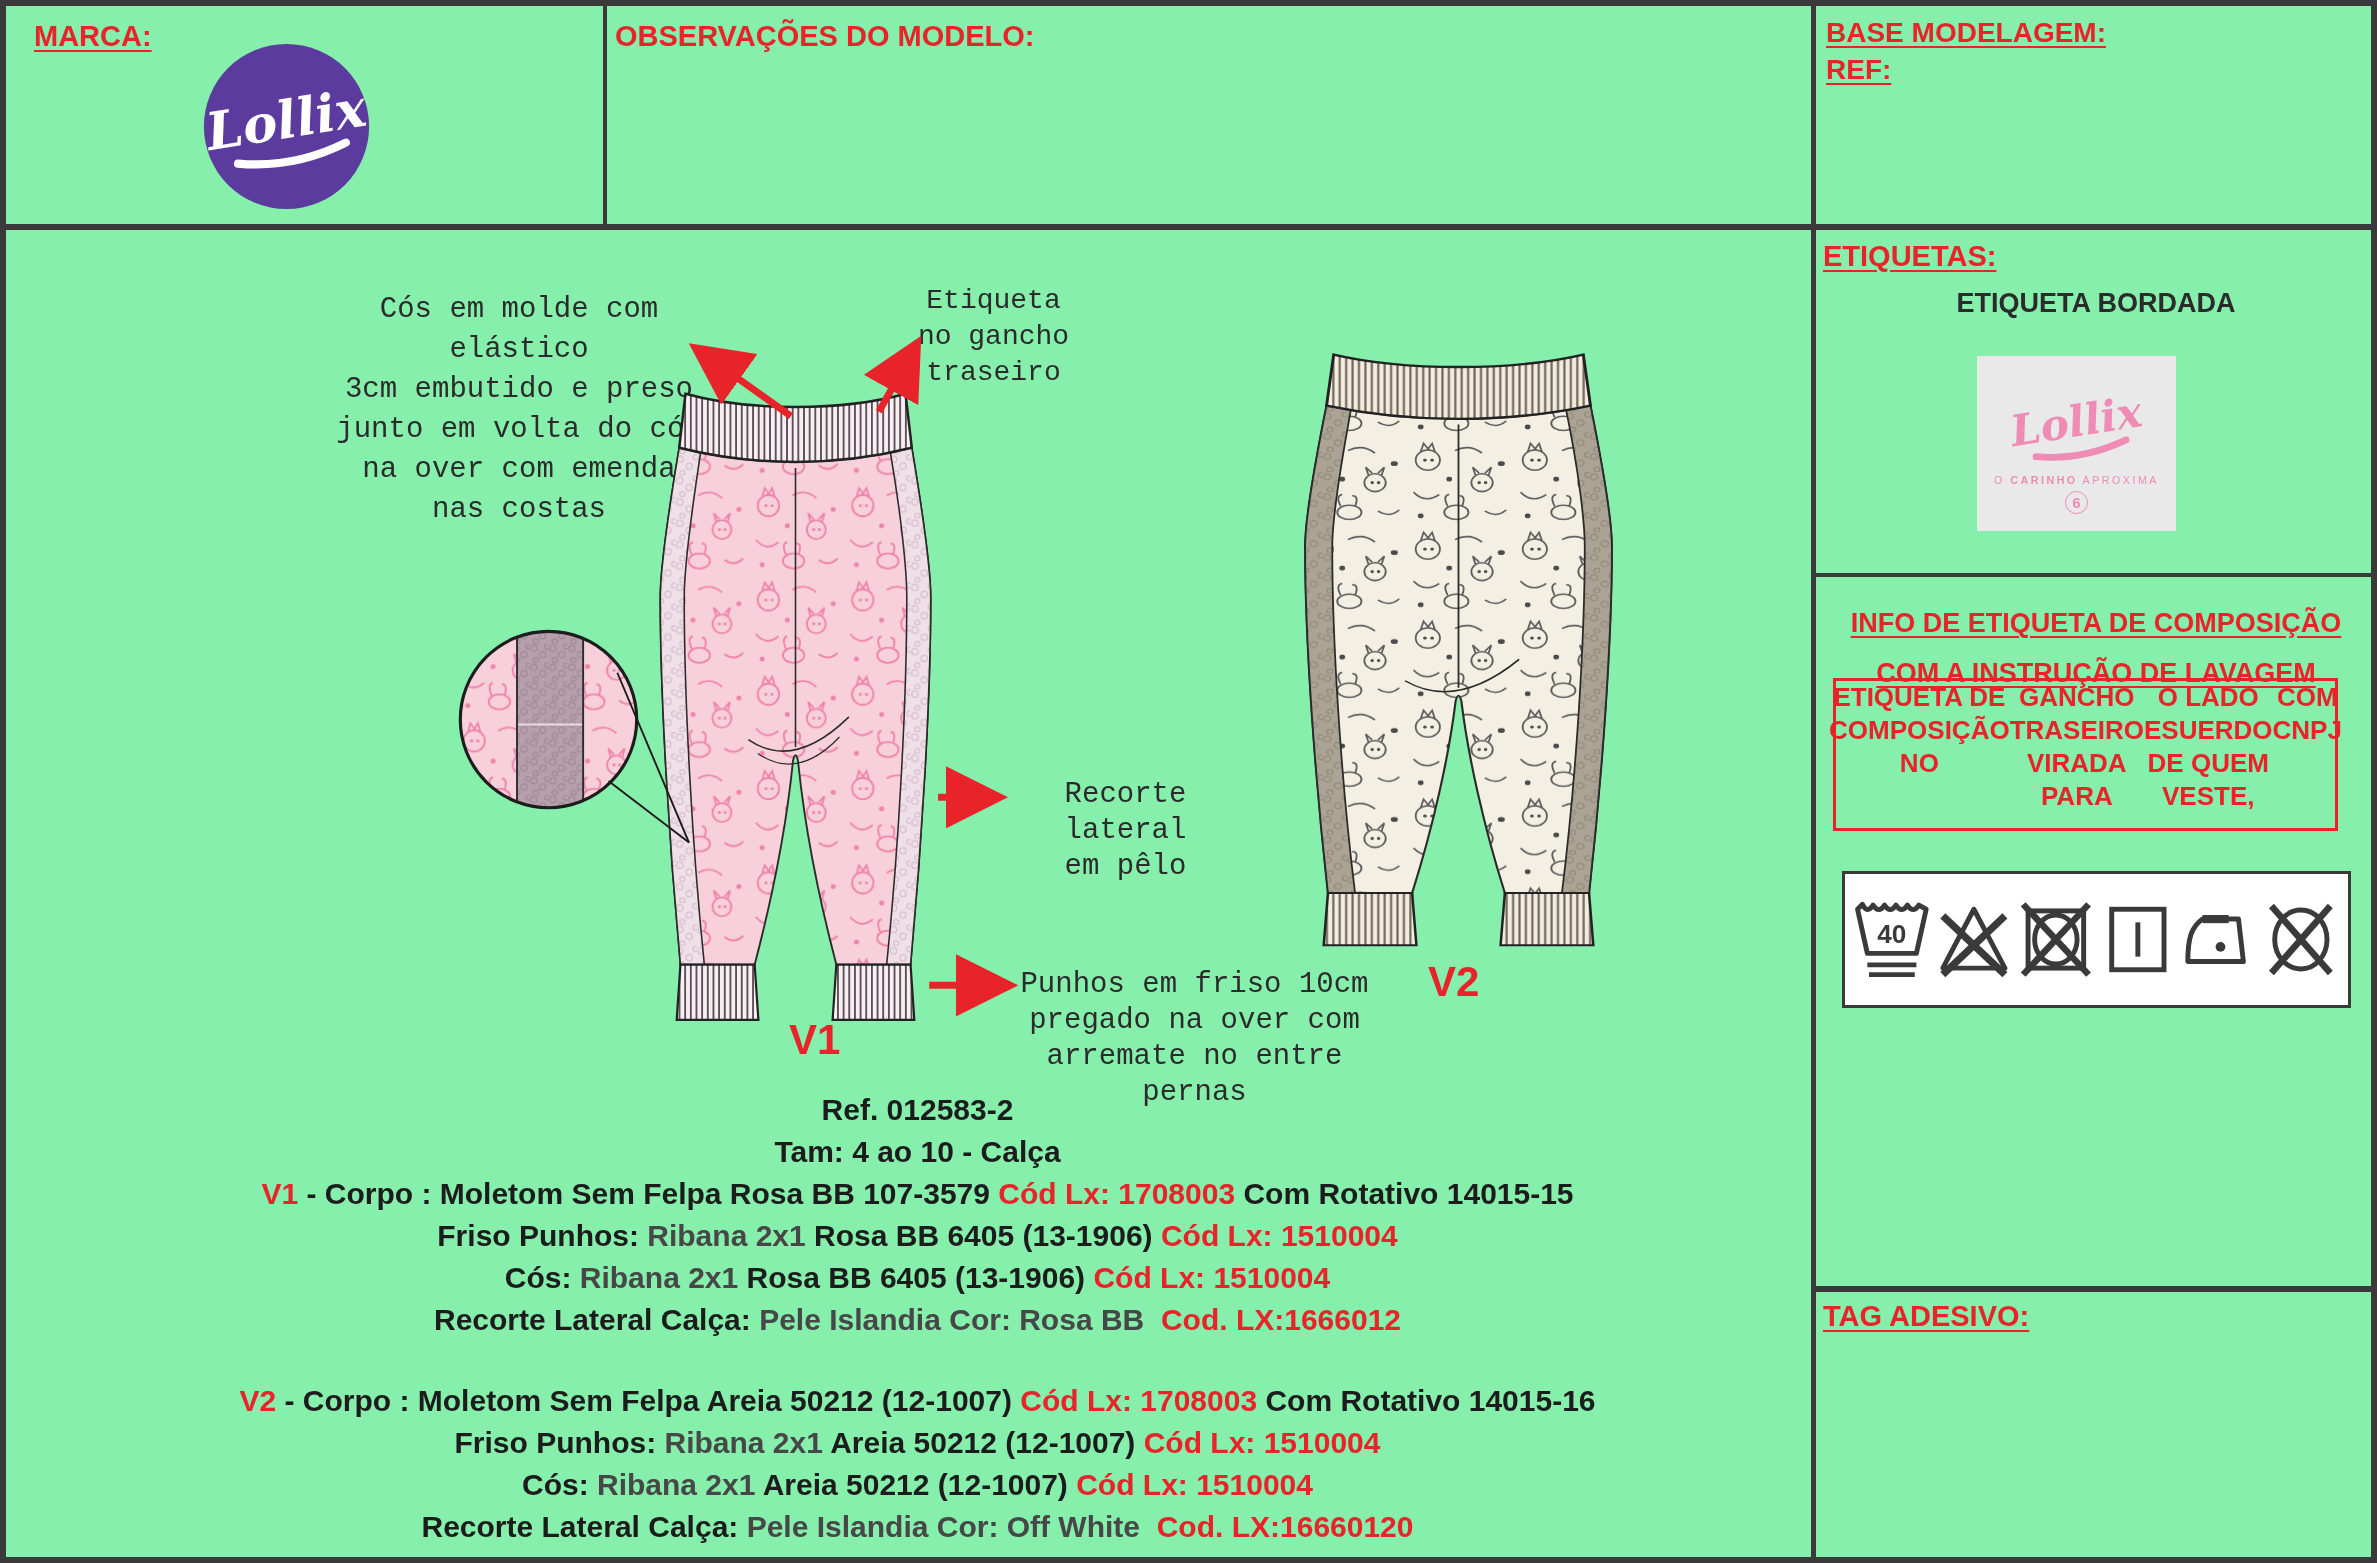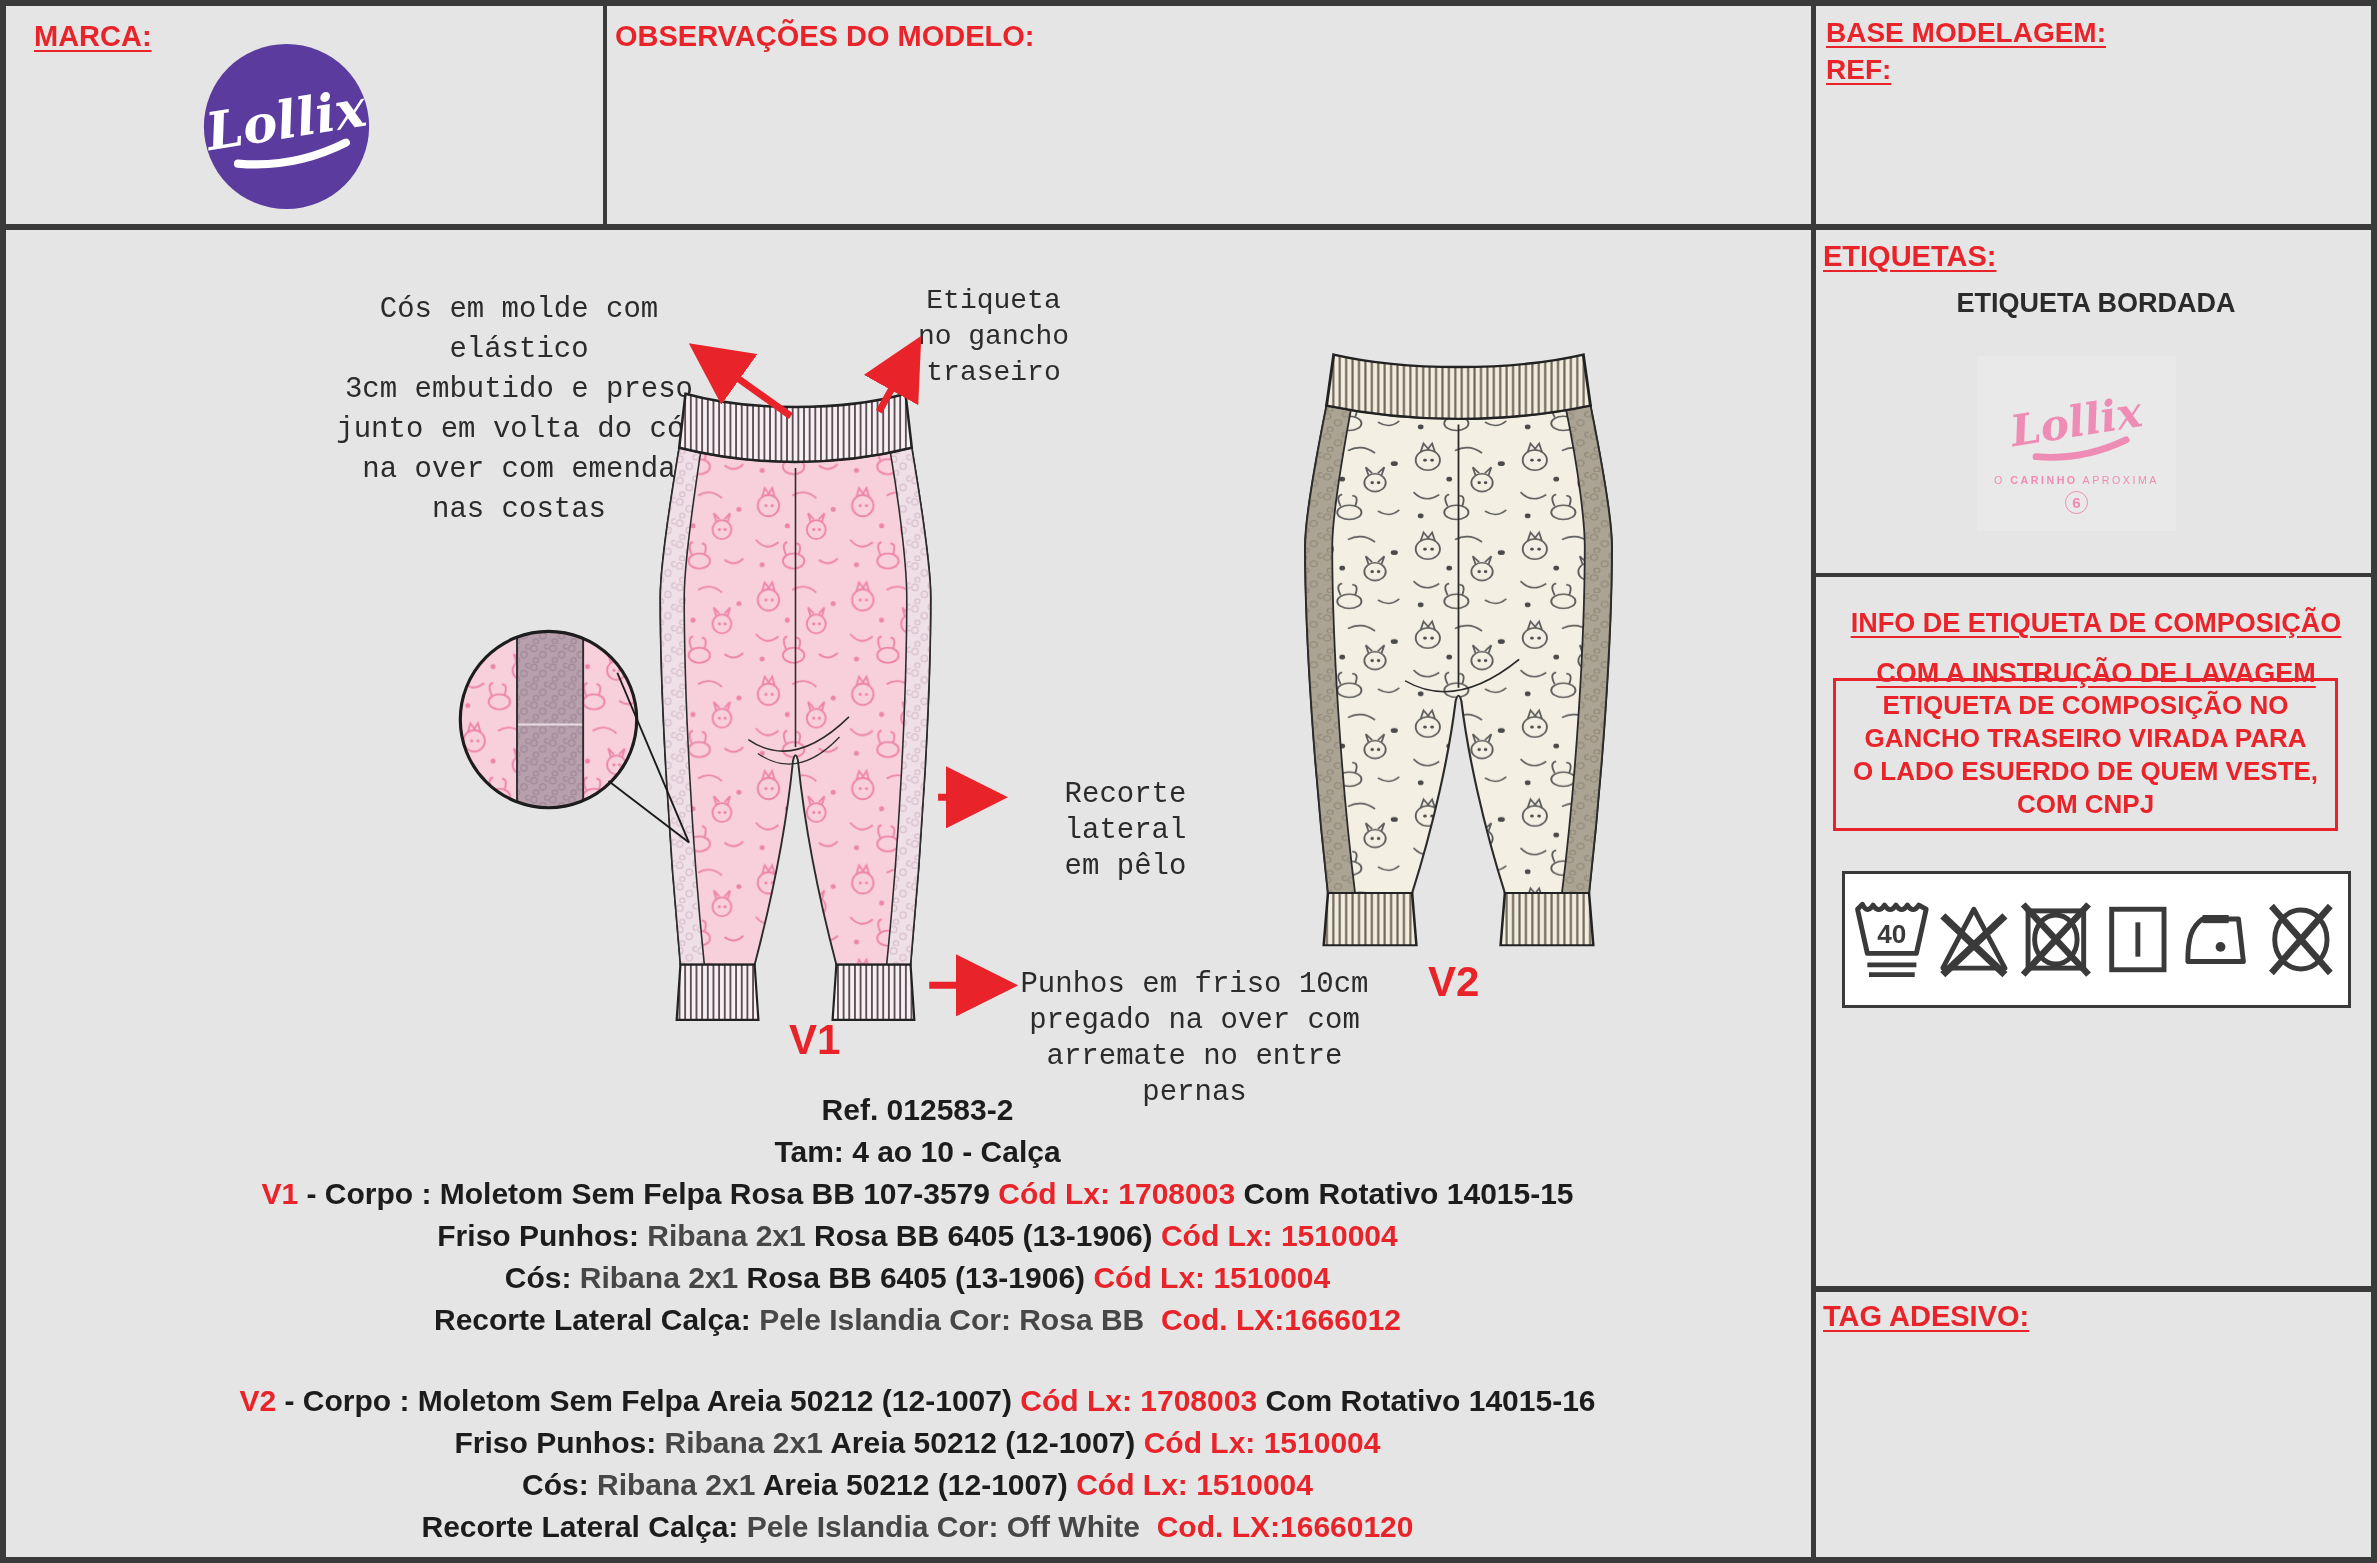--- a/index.html
+++ b/index.html
@@ -1,31 +1,31 @@
 <!DOCTYPE html>
 <html style="font-size:10px"><head>
 <meta charset="utf-8">
 <style>
   html,body{margin:0;padding:0;background:#ffffff;}
   body{font-family:"Liberation Sans", sans-serif; color:#1c1c1c;}
-  .sheet{position:relative;width:2377px;height:1563px;background:#e5e5e5;box-sizing:border-box;border:6.3px solid #3a3a3a;overflow:hidden;}
+  .sheet{position:relative;width:2377px;height:1563px;background:#86efac;box-sizing:border-box;border:6.3px solid #3a3a3a;overflow:hidden;}
   .gline{position:absolute;background:#3a3a3a;}
   .red{color:#e8242a;}
   .rh{color:#e8242a;font-weight:bold;text-decoration:underline;text-underline-offset:3.8px;}
   .cell-label{position:absolute;font-size:29px;font-weight:bold;}
   .ann{position:absolute;text-align:center;color:#2b2b2b;font-size:29px;line-height:40px;font-family:Liberation Mono, monospace;}
   .specs{position:absolute;left:50px;top:1083px;width:1723px;text-align:center;font-weight:bold;font-size:30px;line-height:42px;color:#1c1c1c;}
   .specs .tline{display:block;white-space:pre-wrap;}
   .seg-red{color:#e8242a;}
   .seg-gray{color:#474747;}
   .seg-black{color:#1c1c1c;}
   .vlabel{position:absolute;font-size:42px;font-weight:bold;color:#e8242a;}
   .rc-center{position:absolute;left:1817px;width:546px;text-align:center;}
   .u-lines .tline{text-decoration:underline;text-underline-offset:4.4px;display:block;margin-top:17px;}
-  .redbox{position:absolute;left:1827px;top:672px;width:499px;height:147px;border:3.8px solid #e8242a;display:flex;flex-direction:column;justify-content:center;text-align:center;font-size:26px;line-height:33px;font-weight:bold;color:#e8242a;}
+  .redbox{position:absolute;left:1827px;top:672px;width:499px;height:147px;border:3.8px solid #e8242a;display:flex;justify-content:center;text-align:center;font-size:26px;line-height:33px;font-weight:bold;color:#e8242a;}
   .carebox{position:absolute;left:1836px;top:865px;width:509px;height:137px;border:3.1px solid #3a3a3a;box-sizing:border-box;display:flex;align-items:center;justify-content:space-around;padding:0 6.3px;background:#fff;}
   .brandlabel{position:absolute;left:1971px;top:350px;width:199px;height:175px;background:#e9e9e9;text-align:center;}
   .tagline{margin-top:-1.3px;font-size:10.7px;letter-spacing:2.5px;color:#ef8cb5;}
   .tagline .seg-pinkbold{font-weight:bold;}
   .badge6{display:inline-block;margin-top:5px;width:21.4px;height:21.4px;border:1.9px solid #ef8cb5;border-radius:50%;color:#ef8cb5;font-size:15px;line-height:21.4px;font-weight:bold;}
   svg{display:block;}
   .abs{position:absolute;}
 </style>
 </head>
 <body>

